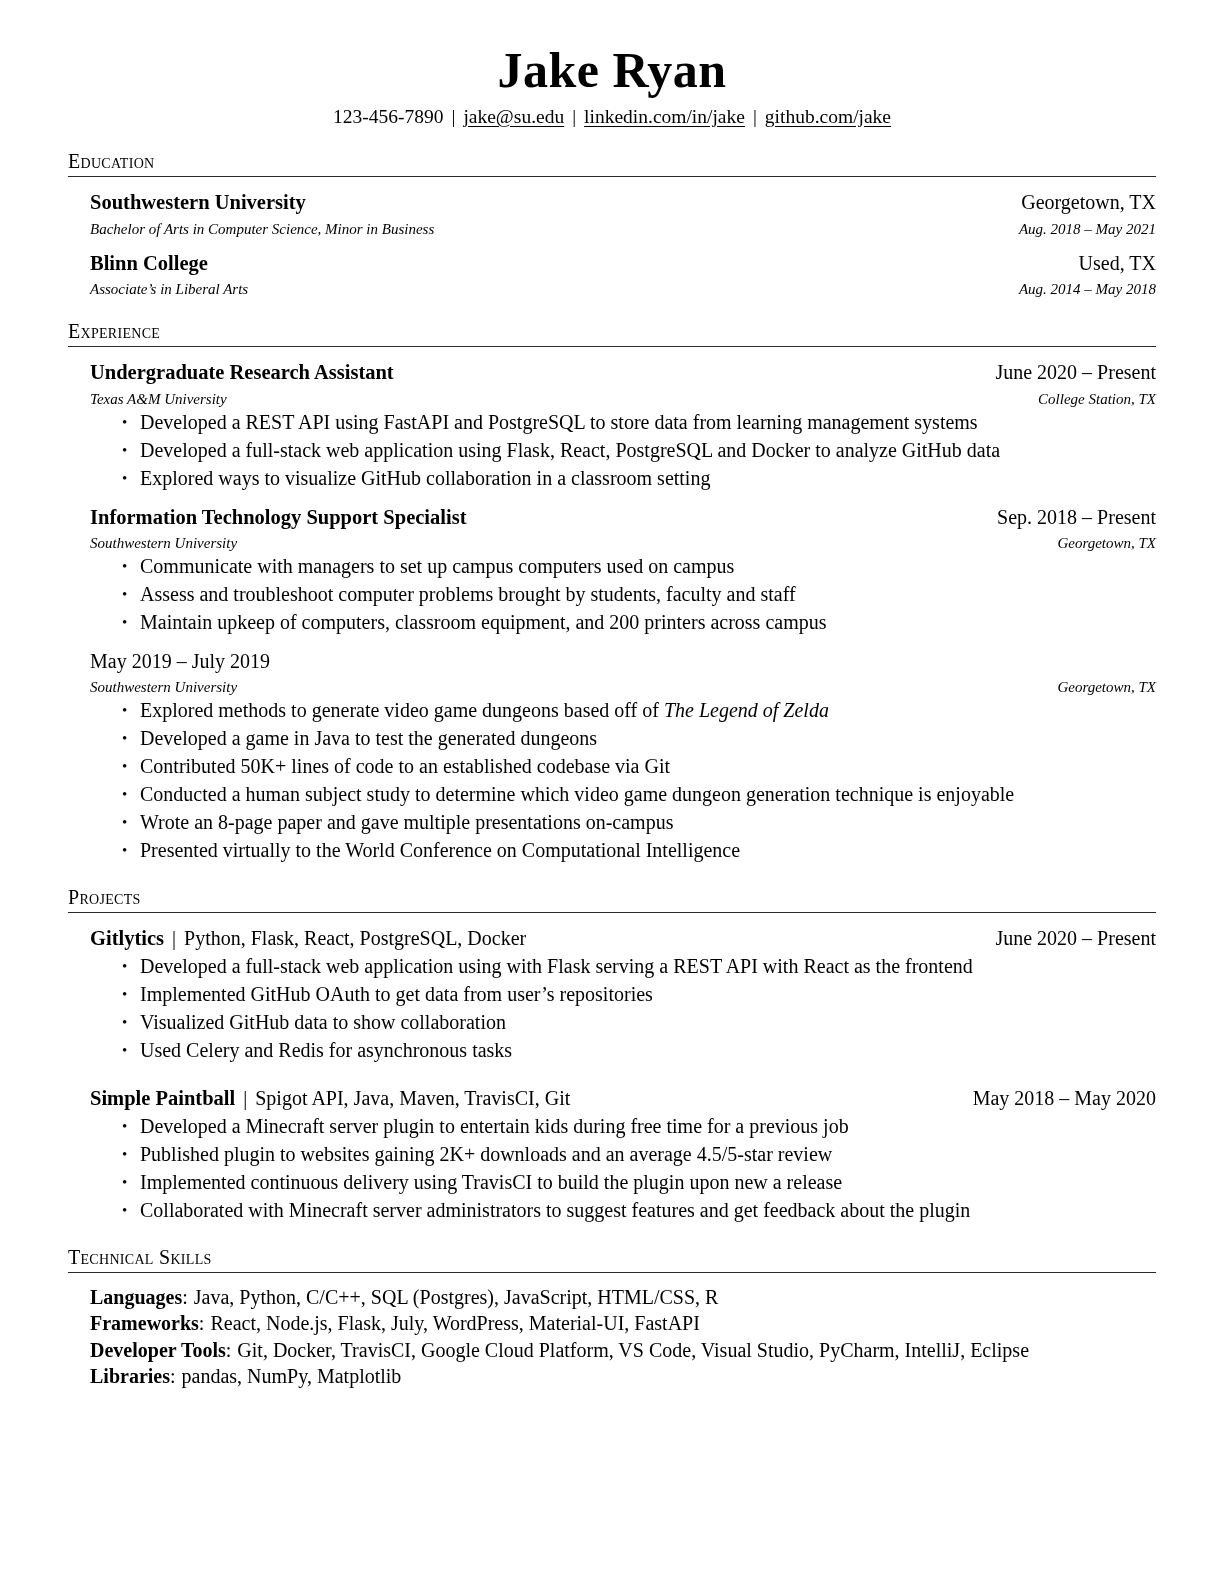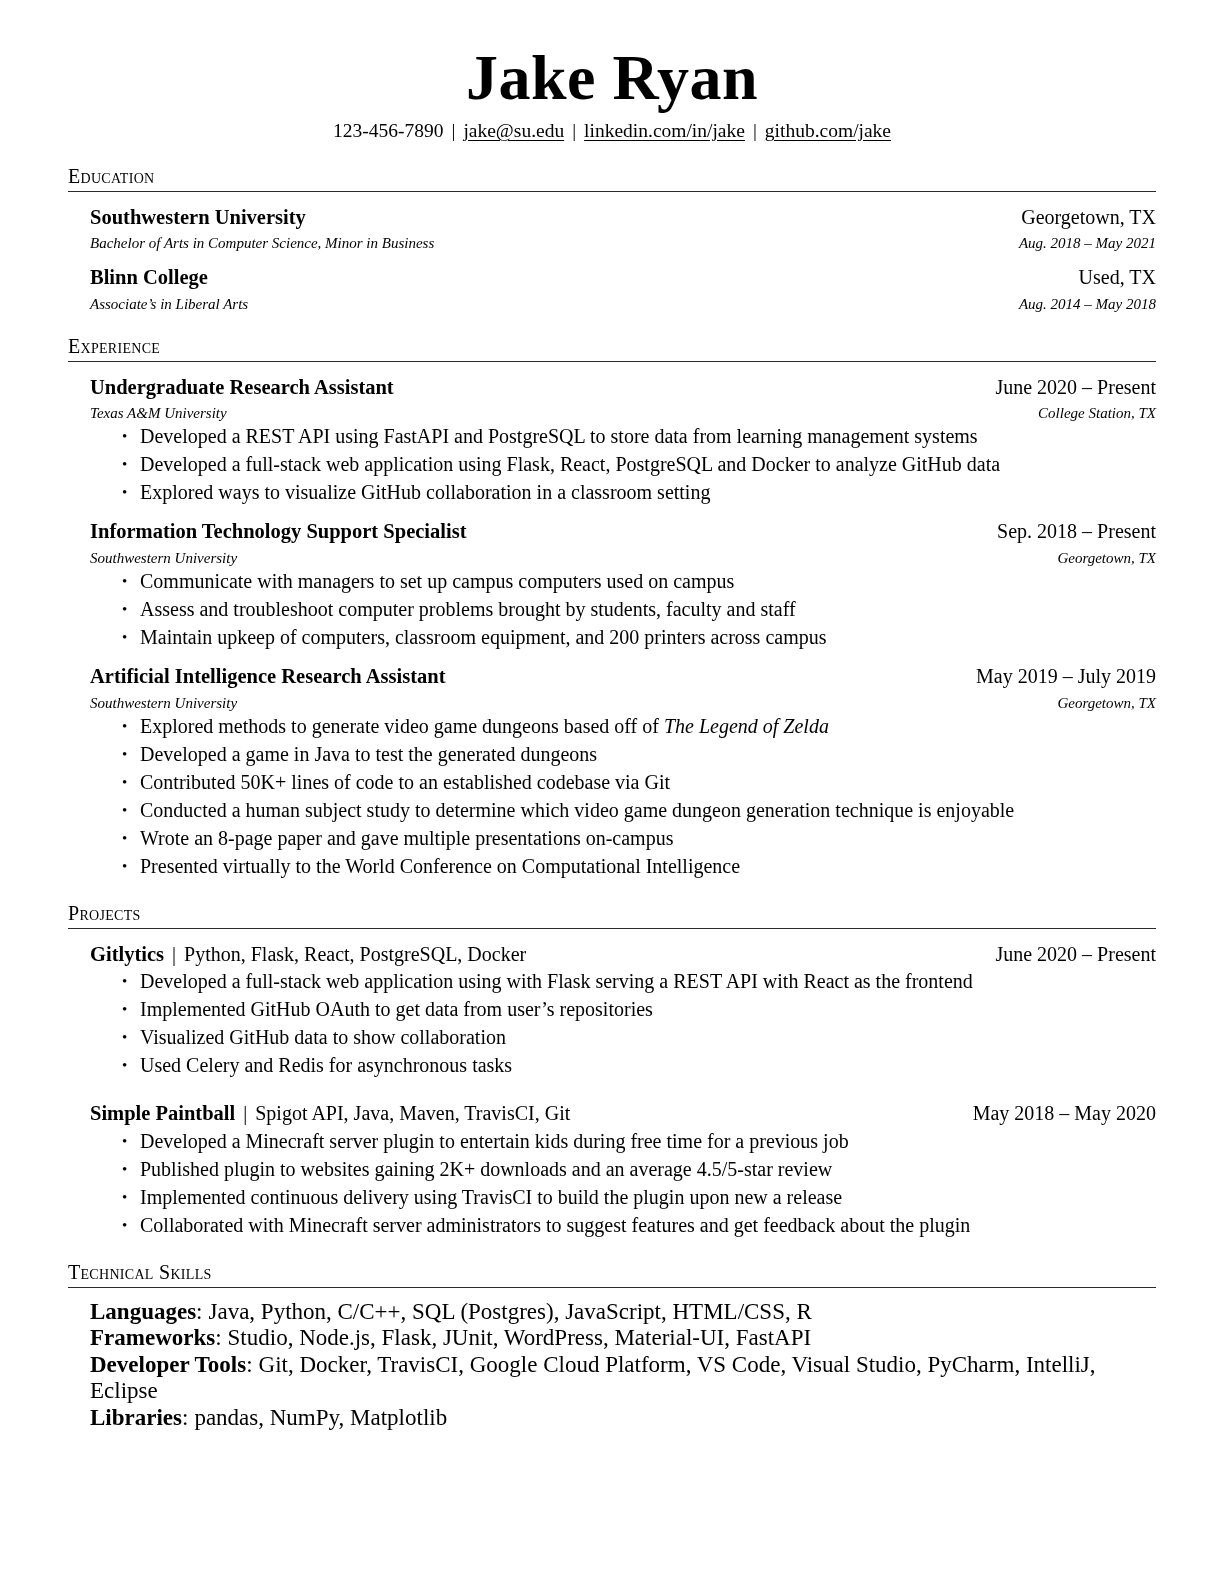--- a/index.html
+++ b/index.html
@@ -9,21 +9,21 @@
     height: 1572px;
     color: #000000;
     font-family: "Liberation Serif", serif;
     overflow: hidden;
   }
   .page { padding: 44px 68px 0 68px; }
 
   
   .header { text-align: center; }
   .name {
-    font-size: 64px;
+    font-size: 50px;
     font-weight: 700;
     line-height: 1.05;
     letter-spacing: 0.5px;
   }
   .contact {
     margin-top: 8px;
     font-size: 19.5px;
     line-height: 1.2;
   }
   .contact .sep { margin: 0 8px; color: #000; }
@@ -78,21 +78,21 @@
     position: absolute;
     left: 0;
     top: 0;
     font-size: 15px;
     line-height: 28px;
   }
   .it { font-style: italic; }
 
   
   .skills-block { padding-left: 22px; margin-top: 11px; }
-  .skill-row { font-size: 23px; line-height: 26.5px; }
+  .skill-row { font-size: 20px; line-height: 26.5px; }
   .skill-label { font-weight: 700; }
   .skill-colon { margin-right: 6px; }
 </style>
 </head>
 <body>
 
 <div class="page">
 
   <div class="header">
     <div class="name">Jake Ryan</div>
@@ -157,21 +157,20 @@
       </div>
       <ul class="bullets">
         <li>Communicate with managers to set up campus computers used on campus</li>
         <li>Assess and troubleshoot computer problems brought by students, faculty and staff</li>
         <li>Maintain upkeep of computers, classroom equipment, and 200 printers across campus</li>
       </ul>
     </div>
 
     <div class="entry">
       <div class="row">
-        <span class="title">Artificial Intelligence Research Assistant</span>
         <span class="right">May 2019 – July 2019</span>
       </div>
       <div class="subrow">
         <span>Southwestern University</span>
         <span>Georgetown, TX</span>
       </div>
       <ul class="bullets">
         <li><span>Explored methods to generate video game dungeons based off of </span><span class="it">The Legend of Zelda</span></li>
         <li>Developed a game in Java to test the generated dungeons</li>
         <li>Contributed 50K+ lines of code to an established codebase via Git</li>
@@ -216,21 +215,21 @@
     </div>
   </div>
 
   <div class="section">
     <div class="section-title">Technical Skills</div>
     <div class="skills-block">
       <div class="skill-row">
         <span class="skill-label">Languages</span><span class="skill-colon">:</span><span>Java, Python, C/C++, SQL (Postgres), JavaScript, HTML/CSS, R</span>
       </div>
       <div class="skill-row">
-        <span class="skill-label">Frameworks</span><span class="skill-colon">:</span><span>Studio, Node.js, Flask, JUnit, WordPress, Material-UI, FastAPI</span>
+        <span class="skill-label">Frameworks</span><span class="skill-colon">:</span><span>React, Node.js, Flask, July, WordPress, Material-UI, FastAPI</span>
       </div>
       <div class="skill-row">
         <span class="skill-label">Developer Tools</span><span class="skill-colon">:</span><span>Git, Docker, TravisCI, Google Cloud Platform, VS Code, Visual Studio, PyCharm, IntelliJ, Eclipse</span>
       </div>
       <div class="skill-row">
         <span class="skill-label">Libraries</span><span class="skill-colon">:</span><span>pandas, NumPy, Matplotlib</span>
       </div>
     </div>
   </div>
 

